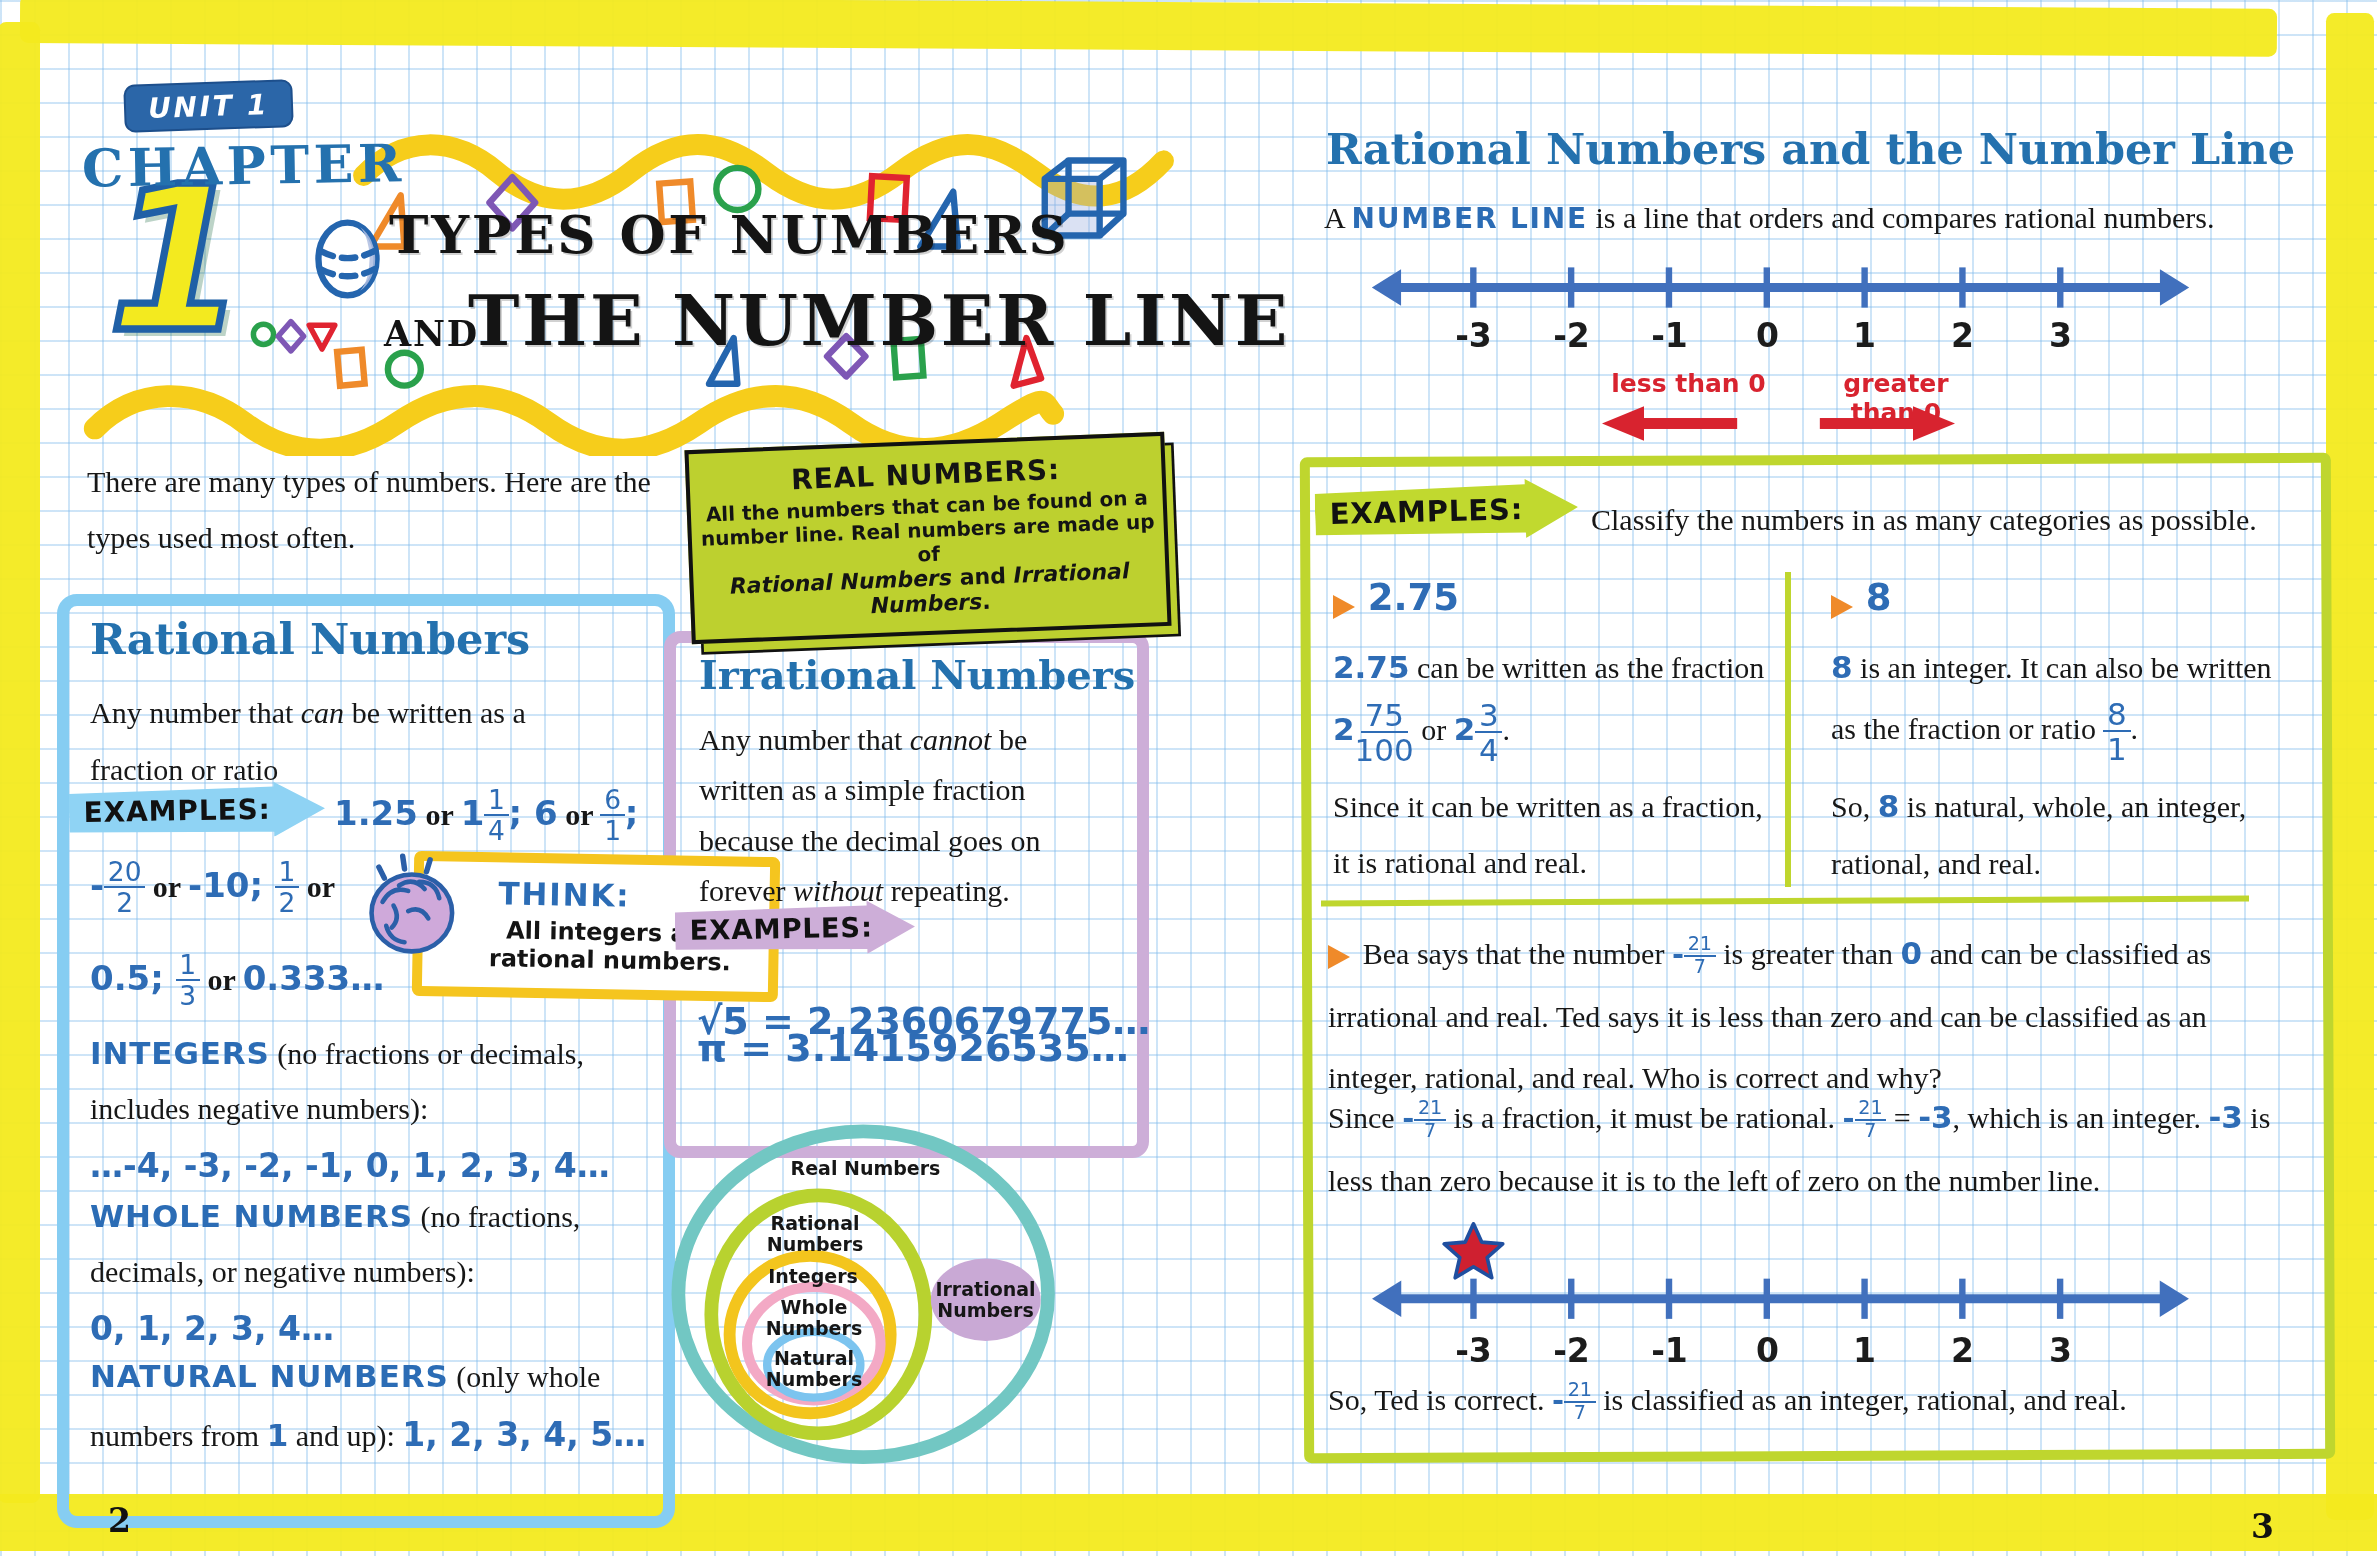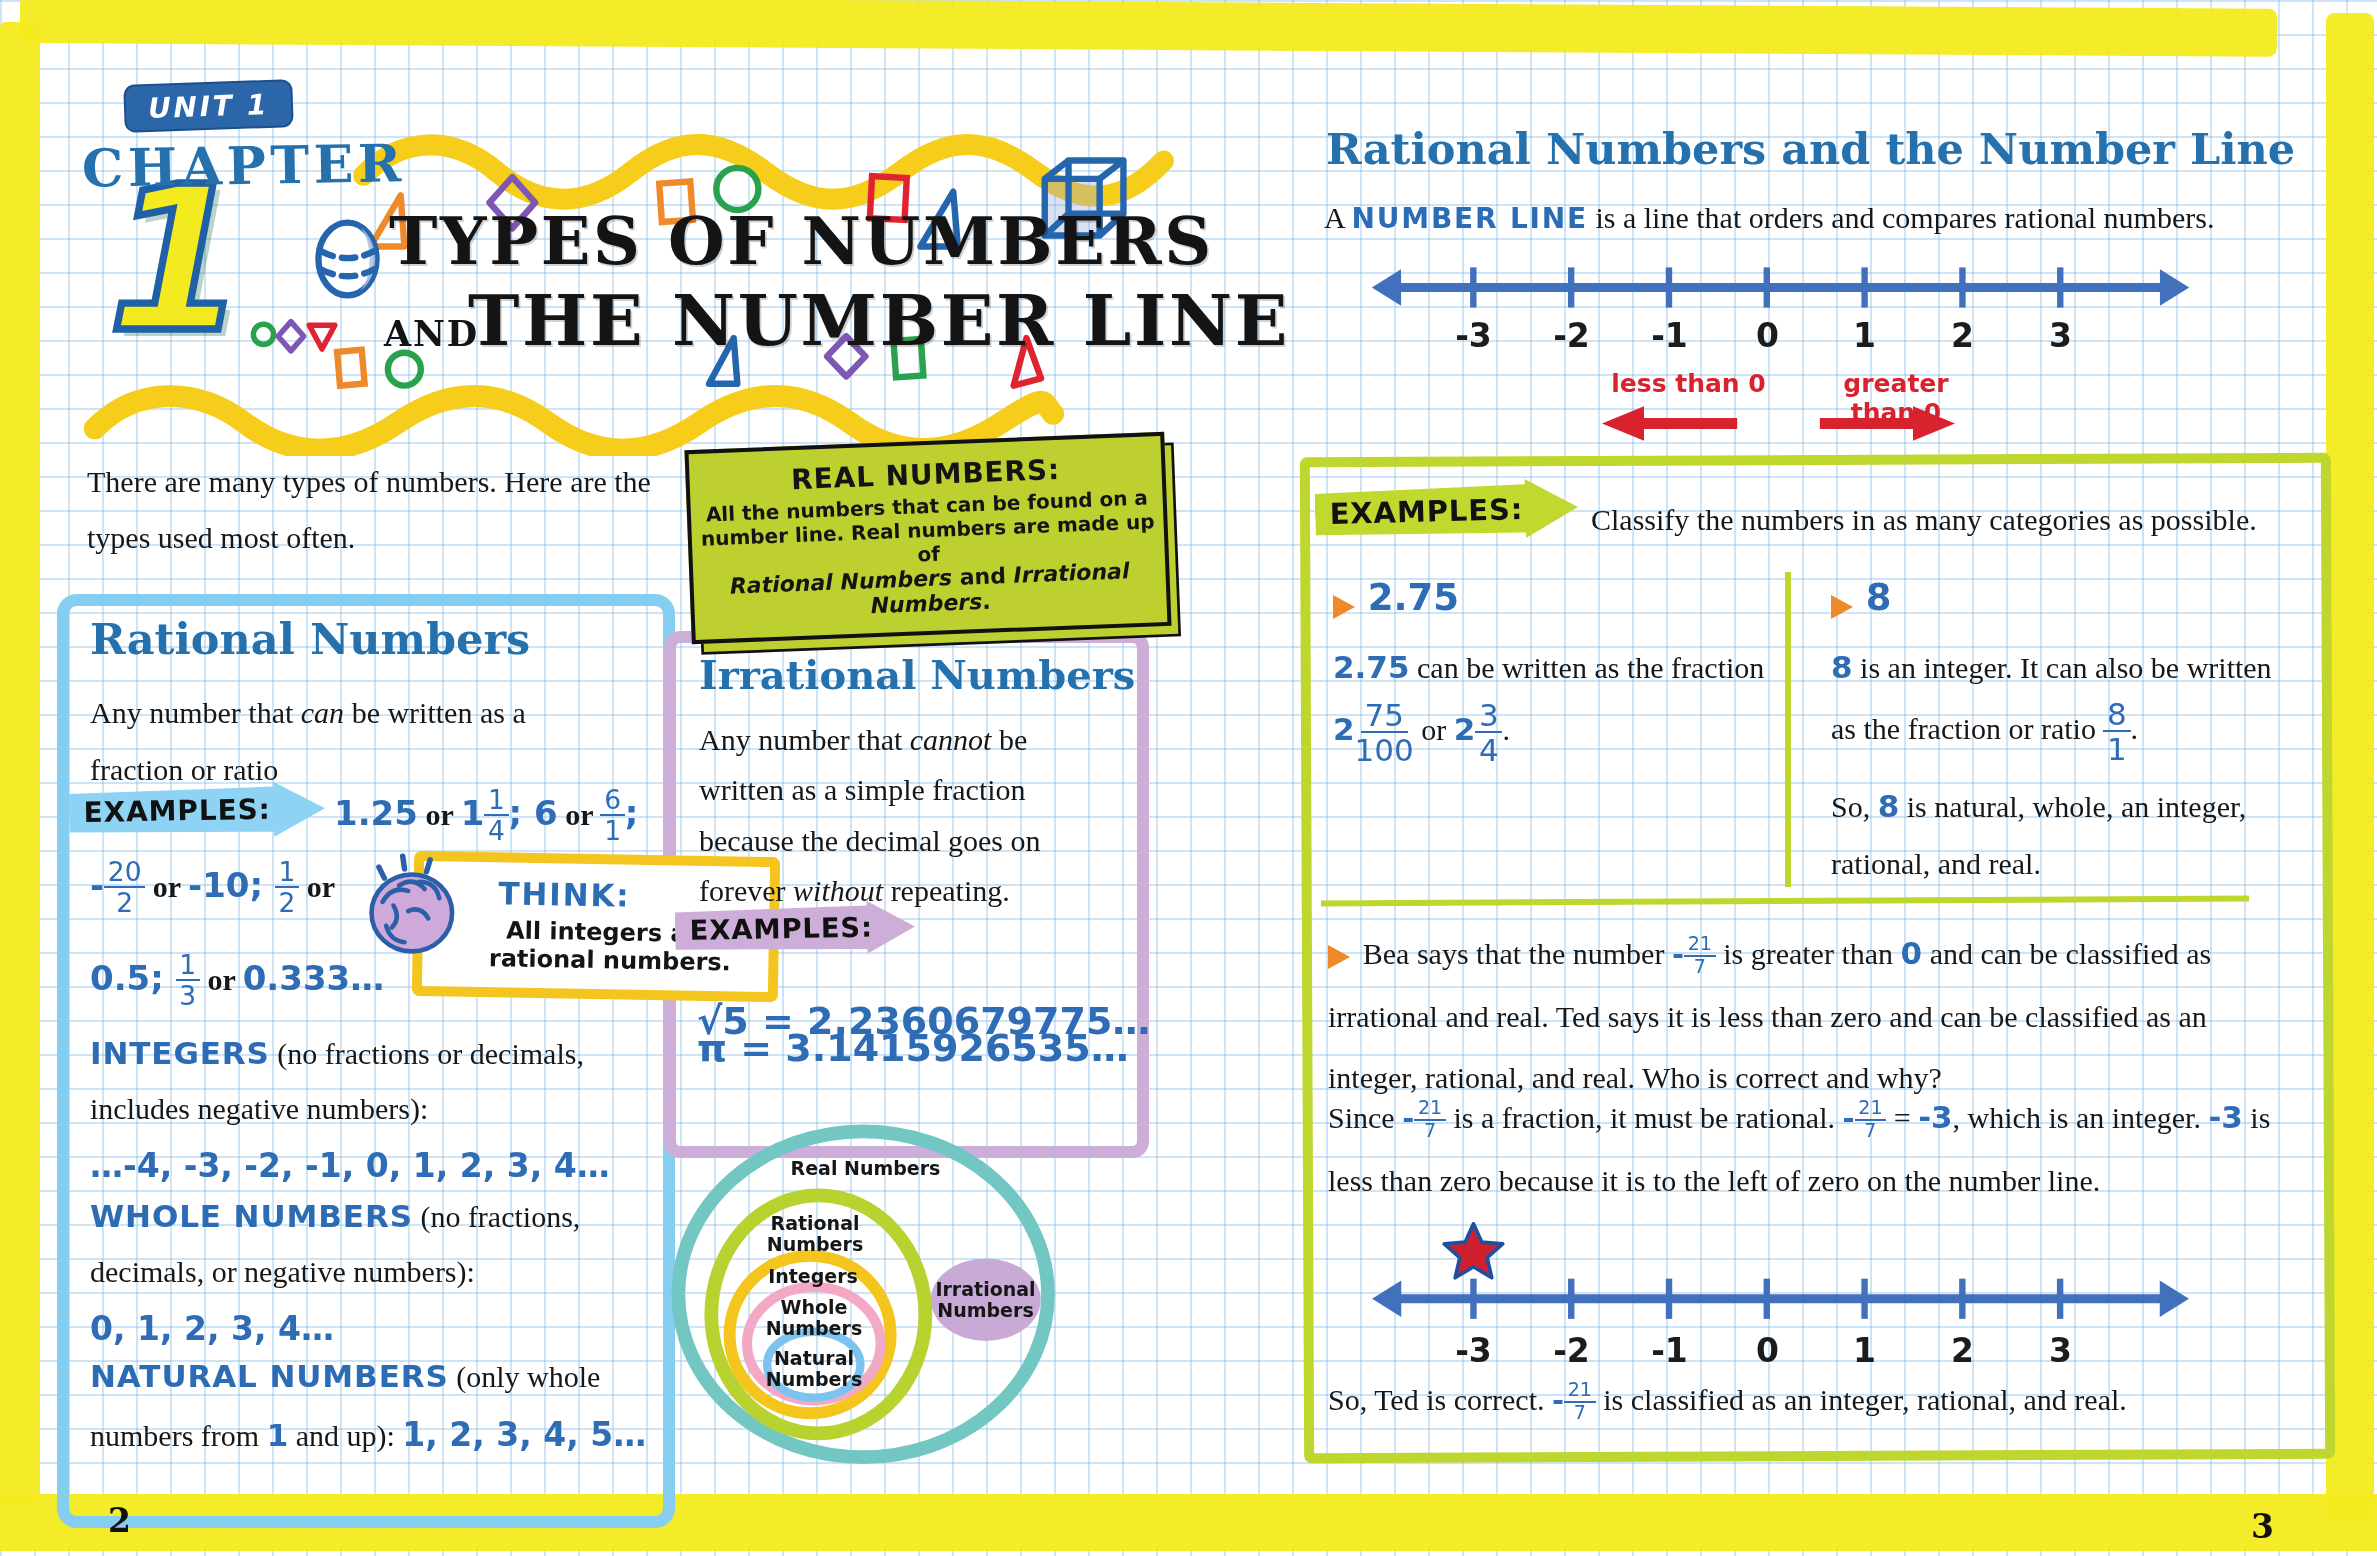--- a/index.html
+++ b/index.html
@@ -89,21 +89,21 @@
   <polygon points="48,182 62,198 48,214 34,198" fill="none" stroke="#7e57b5" stroke-width="6" stroke-linejoin="round"></polygon>
   <polygon points="68,186 96,186 82,212" fill="none" stroke="#e02330" stroke-width="6" stroke-linejoin="round"></polygon>
   <rect x="100" y="214" width="27" height="37" fill="none" stroke="#ef8a2a" stroke-width="7" transform="rotate(-5 113 232)"></rect>
   <circle cx="172" cy="234" r="18" fill="none" stroke="#2aa14c" stroke-width="7"></circle>
   <polygon points="505,250 532,200 536,250" fill="none" stroke="#2465ae" stroke-width="7" stroke-linejoin="round"></polygon>
   <polygon points="655,198 676,220 655,242 634,220" fill="none" stroke="#7e57b5" stroke-width="7" stroke-linejoin="round"></polygon>
   <rect x="708" y="202" width="30" height="40" fill="none" stroke="#2aa14c" stroke-width="7" transform="rotate(-4 723 222)"></rect>
   <polygon points="838,252 852,200 868,244" fill="none" stroke="#e02330" stroke-width="7" stroke-linejoin="round"></polygon>
 </svg>
 
-<div class="abs" style="left:389px;top:203px;font-family:'DejaVu Serif',serif;font-weight:700;font-size:65px;letter-spacing:2.7px;color:#141414;z-index:3;text-shadow:1.8px 1.8px 0 rgba(0,0,0,.18);">TYPES OF NUMBERS</div>
+<div class="abs" style="left:389px;top:203px;font-family:'DejaVu Serif',serif;font-weight:700;font-size:53px;letter-spacing:2.7px;color:#141414;z-index:3;text-shadow:1.8px 1.8px 0 rgba(0,0,0,.18);">TYPES OF NUMBERS</div>
 <div class="abs" style="left:384px;top:313px;font-family:'DejaVu Serif',serif;font-weight:700;font-size:35px;letter-spacing:1.8px;color:#141414;z-index:3;">AND</div>
 <div class="abs" style="left:468px;top:280px;font-family:'DejaVu Serif',serif;font-weight:700;font-size:69px;letter-spacing:2.7px;color:#141414;z-index:3;text-shadow:1.8px 1.8px 0 rgba(0,0,0,.18);">THE NUMBER LINE</div>
 
 <div class="abs serif" style="left:87px;top:454px;width:604px;line-height:1.85;z-index:2;">There are many types of numbers. Here are the types used most often.</div>
 
 <div class="abs" style="left:688px;top:441px;width:454px;padding:12.8px 9.1px 14.6px;background:#bdd02f;border:4.6px solid #111;transform:rotate(-2.2deg);z-index:3;text-align:center;box-shadow:9.1px 11px 0 -2.7px #bdd02f,9.1px 11px 0 0 #111;">
   <div class="marker" style="font-size:28px;letter-spacing:0.9px;">REAL NUMBERS:</div>
   <div class="marker" style="font-size:20px;margin-top:3.7px;">All the numbers that can be found on a</div>
   <div class="marker" style="font-size:20px;">number line. Real numbers are made up of</div>
   <div class="marker" style="font-size:22px;">
@@ -265,20 +265,21 @@
   <div><span class="bullet"></span><span class="hand" style="font-size:37px;">2.75</span></div>
   <div class="serif" style="margin-top:16.5px;line-height:2.0;">
     <span class="hand" style="font-size:31px;">2.75</span><span> can be written as the fraction </span><span class="hand" style="font-size:31px;">2</span><span class="hand fr fr70" style="font-size:31px;">
         <span class="n">75</span>
         <span class="d">100</span>
       </span><span> or </span><span class="hand" style="font-size:31px;">2</span><span class="hand fr fr70" style="font-size:31px;">
         <span class="n">3</span>
         <span class="d">4</span>
       </span><span>.</span>
   </div>
+  <div class="serif" style="margin-top:12.8px;line-height:1.85;">Since it can be written as a fraction, it is rational and real.</div>
 </div>
 
 <div class="abs" style="left:1785px;top:572px;width:5.5px;height:315px;background:#bfd62e;z-index:3;"></div>
 <div class="abs" style="left:1321px;top:898px;width:928px;height:6.4px;background:#bfd62e;transform:rotate(-.3deg);z-index:3;"></div>
 
 <div class="abs" style="left:1831px;top:576px;width:471px;z-index:3;">
   <div><span class="bullet"></span><span class="hand" style="font-size:37px;">8</span></div>
   <div class="serif" style="margin-top:16.5px;line-height:2.0;">
     <span class="hand" style="font-size:31px;">8</span><span> is an integer. It can also be written as the fraction or ratio </span><span class="hand fr fr70" style="font-size:31px;">
         <span class="n">8</span>

